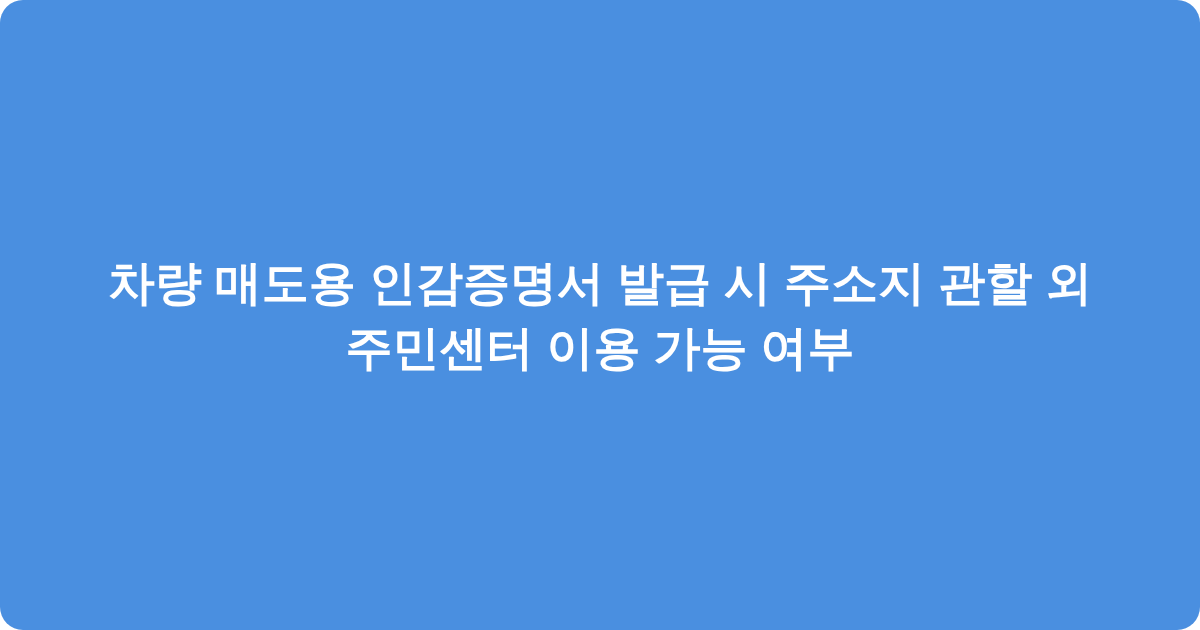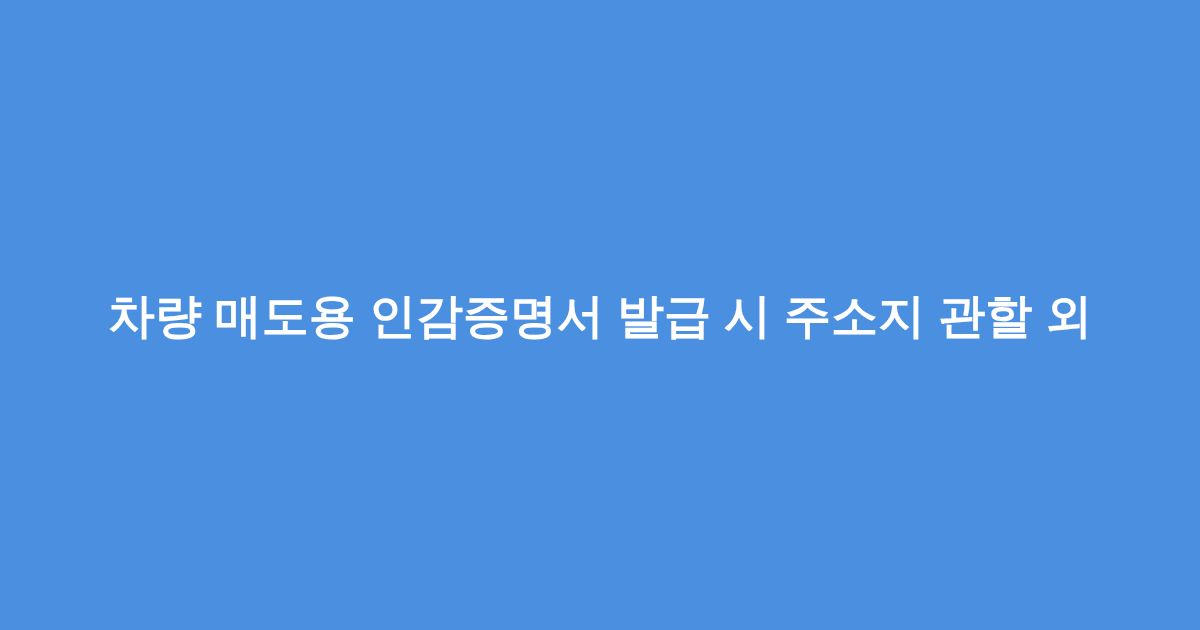--- a/index.html
+++ b/index.html
@@ -42,19 +42,20 @@
     line-height: 65px;
     letter-spacing: 0px;
     white-space: nowrap;
     text-rendering: optimizeLegibility;
     -webkit-font-smoothing: antialiased;
   }
 </style>
 </head>
 <body>
 
-<div id="og-card" style="background-color: rgb(74, 143, 224);">
+<div id="og-card" style="background-color: rgb(74, 143, 224); border-radius: 23px;">
 
   <div id="title-block">
     <span class="title-line" style="color: rgb(255, 255, 255);">차량 매도용 인감증명서 발급 시 주소지 관할 외</span>
+    <span class="title-line" style="color: rgb(255, 255, 255);">주민센터 이용 가능 여부</span>
   </div>
 
 </div>
 
 </body></html>

